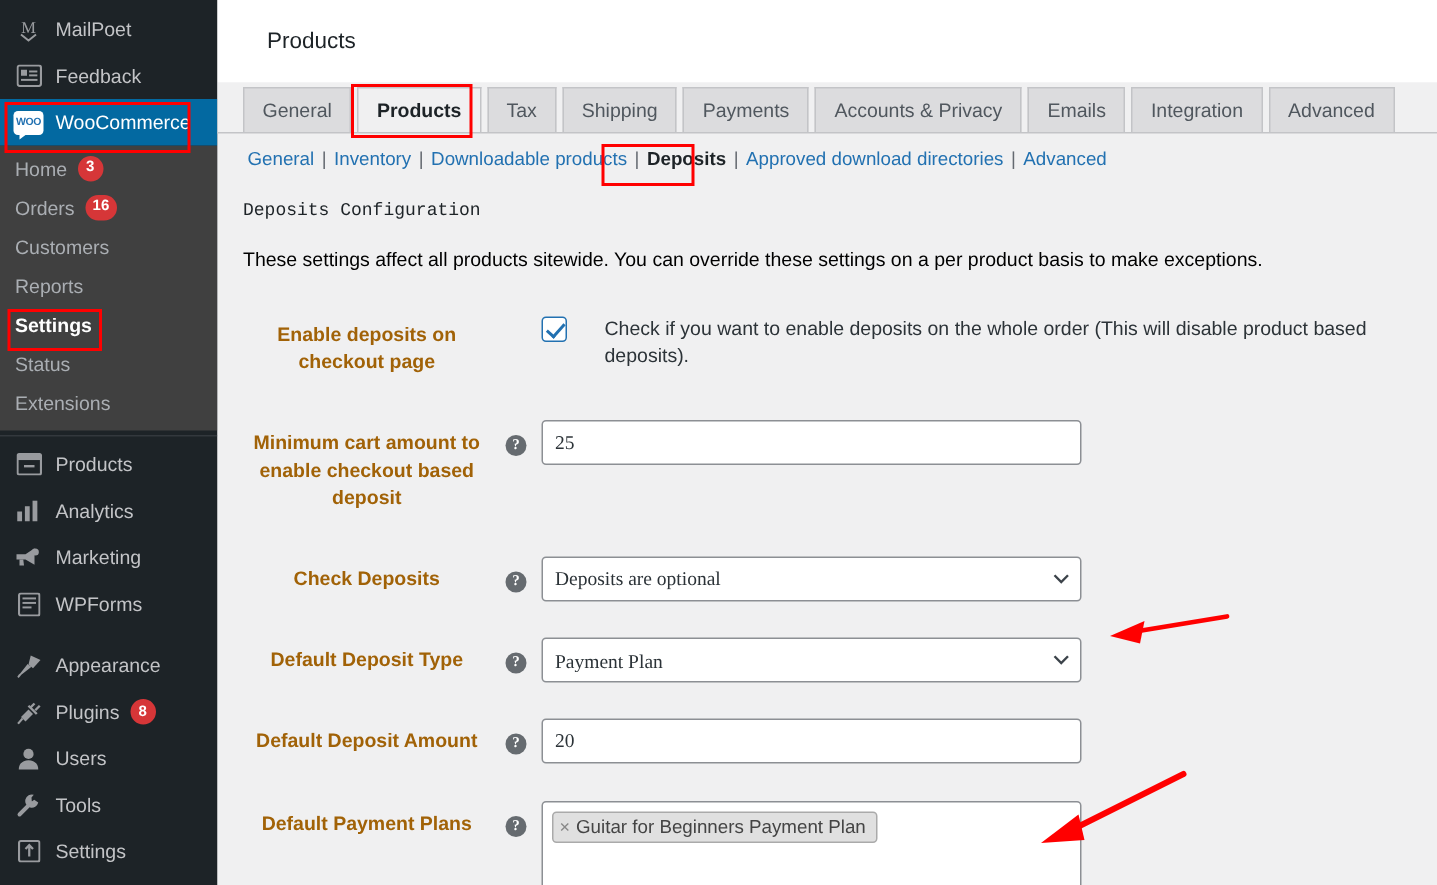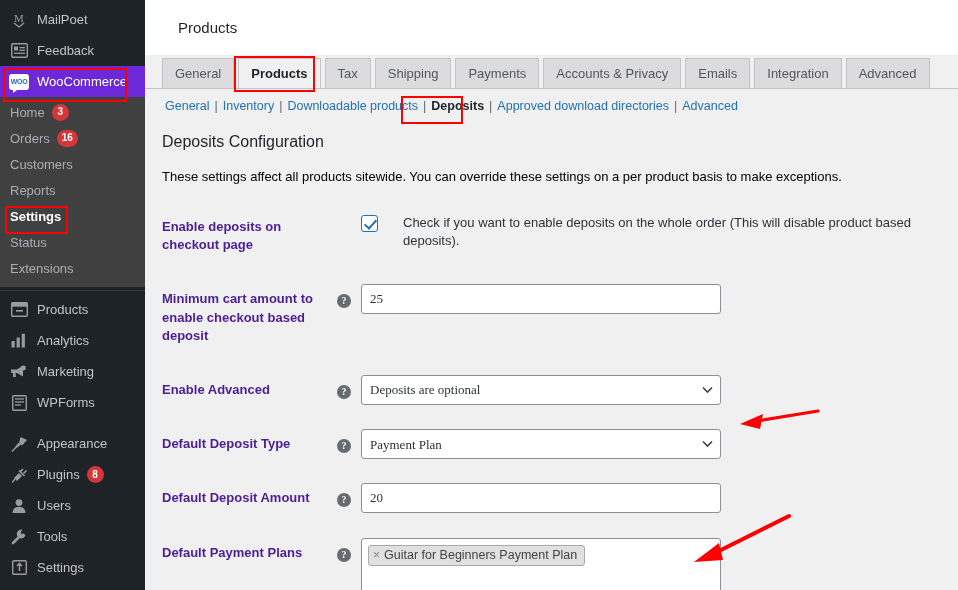--- a/index.html
+++ b/index.html
@@ -45,21 +45,21 @@
   .menu-icon {
     width: 20px; height: 20px;
     margin-right: 8px;
     flex: 0 0 20px;
     display: flex; align-items: center; justify-content: center;
     opacity: .75;
   }
   .menu-icon svg { display:block; }
 
   .menu-item.current {
-    background: #6d28d9;
+    background: #0369a1;
     color: #fff;
     font-weight: 400;
   }
   .menu-item.current .menu-icon { opacity: 1; }
 
   
   .woo-icon {
     width: 20px; height: 16px;
     background: #fff;
     border-radius: 3px;
@@ -191,44 +191,45 @@
     color: #1d2327;
     font-weight: bold;
   }
   .subnav .sep { color: #646970; padding: 0 2px; }
 
   
   .page-body {
     padding: 6px 0 0 17px;
   }
   h2.section-title {
-    font-size: 16px;
+    font-size: 12px;
     font-weight: normal;
     color: #1d2327;
     margin: 8px 0 0 0;
     padding: 0;
+    font-family: Liberation Mono, monospace;
   }
   p.section-desc {
     font-size: 13px;
     color: #000000;
     margin: 18px 0 0 0;
     padding: 0;
   }
 
   table.form-table {
     width: 100%;
     border-collapse: collapse;
     margin-top: 16px;
   }
   table.form-table th {
-    text-align: left;
+    text-align: center;
     vertical-align: top;
     font-weight: 600;
     font-size: 13px;
-    color: #4c1d95;
+    color: #a16207;
     width: 175px;
     padding: 18px 10px 18px 0;
     line-height: 1.4;
   }
   table.form-table td.help-cell {
     width: 24px;
     padding: 18px 6px 18px 0;
     vertical-align: top;
   }
   table.form-table td.field-cell {
@@ -575,21 +576,21 @@
             <th>Minimum cart amount to enable checkout based deposit</th>
             <td class="help-cell">
               <span class="help-tip">?</span>
             </td>
             <td class="field-cell">
               <input class="wc-input" type="text" value="25" style="">
             </td>
           </tr>
 
           <tr>
-            <th>Enable Advanced</th>
+            <th>Check Deposits</th>
             <td class="help-cell">
               <span class="help-tip">?</span>
             </td>
             <td class="field-cell">
               <div class="select-wrap">
                 <select class="wc-select">
                   <option>Deposits are optional</option>
                 </select>
                 <span class="select-arrow">
                   <svg width="11" height="8" viewBox="0 0 11 8">

